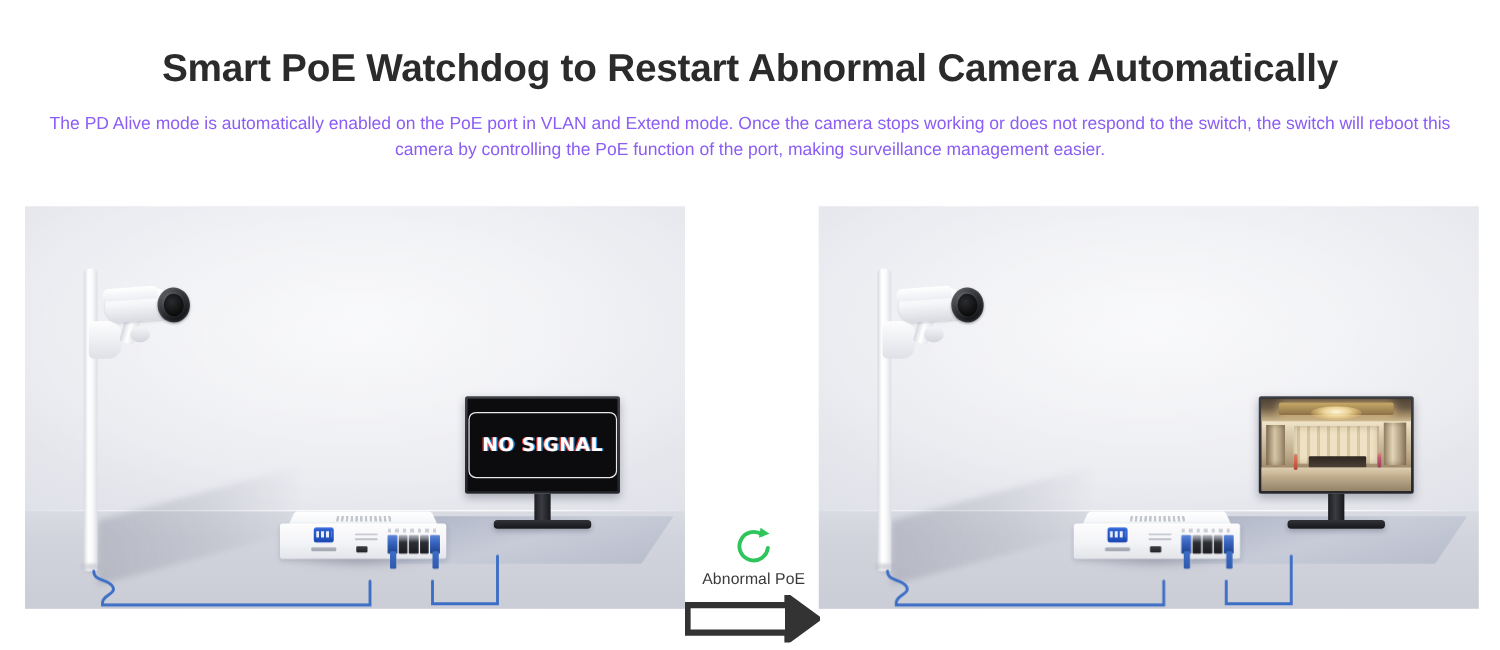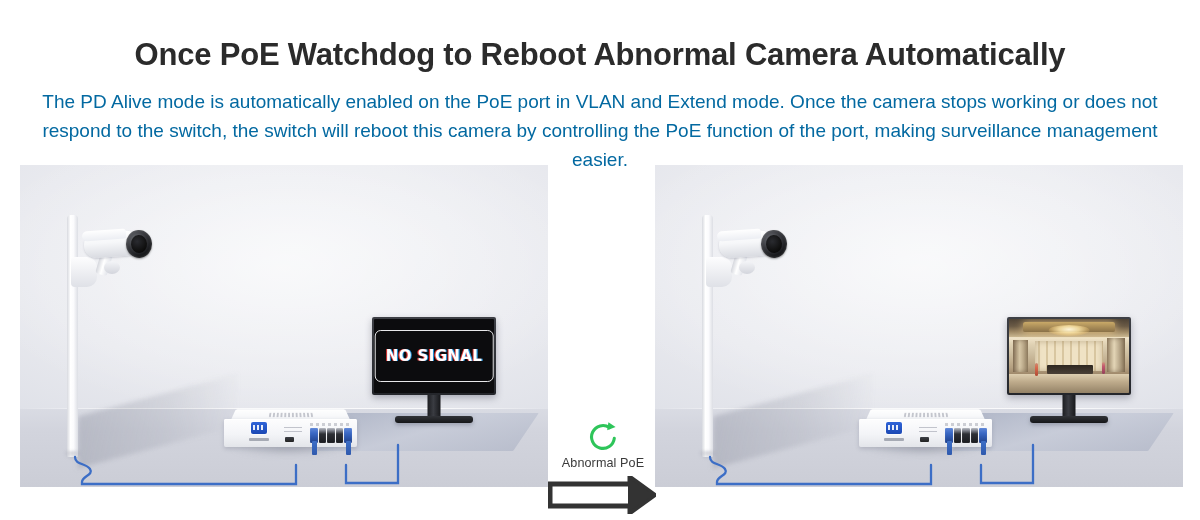--- a/index.html
+++ b/index.html
@@ -13,21 +13,21 @@
   .page{position:relative;width:1200px;height:520px;}
 
   
   .header{padding-top:38px;text-align:center;}
   .title{
     font-size:31px;font-weight:700;color:#2b2b2b;
     letter-spacing:-0.2px;line-height:1.1;margin:0;
   }
   .subtitle{
     margin:16px auto 0;width:1160px;
-    font-size:19px;color:#0369a1;line-height:1.52;text-align:center;
+    font-size:14px;color:#8b5cf6;line-height:1.52;text-align:center;
   }
 
   
   .scenes{position:absolute;left:0;top:165px;width:1200px;height:322px;}
   .panel{
     position:absolute;top:0;width:528px;height:322px;overflow:hidden;
     background:
       radial-gradient(120% 90% at 52% 26%, #f2f3f6 0%, #e9eaef 44%, #dfe1e8 72%, #d6d8e1 100%);
   }
   .panel.left{left:20px;}
@@ -291,21 +291,21 @@
     margin-top:2px;font-size:12.6px;color:#3a3a3a;letter-spacing:.1px;
   }
   .big-arrow{margin-top:6px;display:block;}
 </style>
 </head>
 <body>
 
 <div class="page">
 
   <div class="header">
-    <h1 class="title">Once PoE Watchdog to Reboot Abnormal Camera Automatically</h1>
+    <h1 class="title">Smart PoE Watchdog to Restart Abnormal Camera Automatically</h1>
     <p class="subtitle">The PD Alive mode is automatically enabled on the PoE port in VLAN and Extend mode. Once the camera stops working or does not respond to the switch, the switch will reboot this camera by controlling the PoE function of the port, making surveillance management easier.</p>
   </div>
 
   <div class="scenes">
 
     <div class="panel left">
       <div class="vignette"></div>
       <div class="floor"></div>
       <div class="floor-line"></div>
       <div class="pole-cast"></div>

